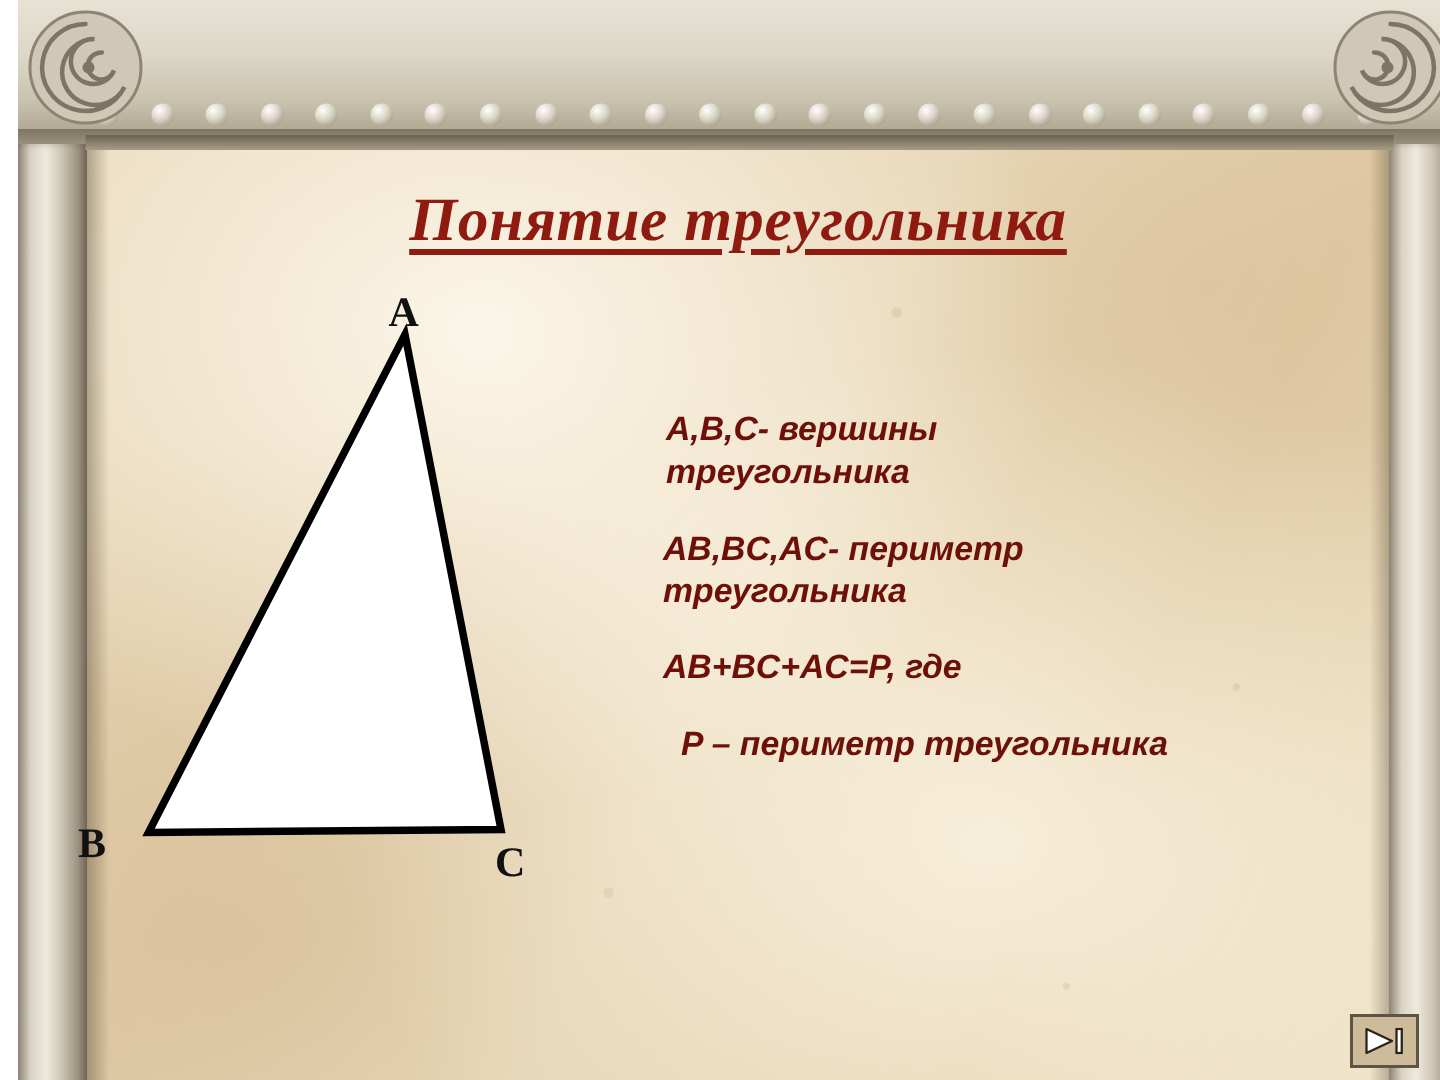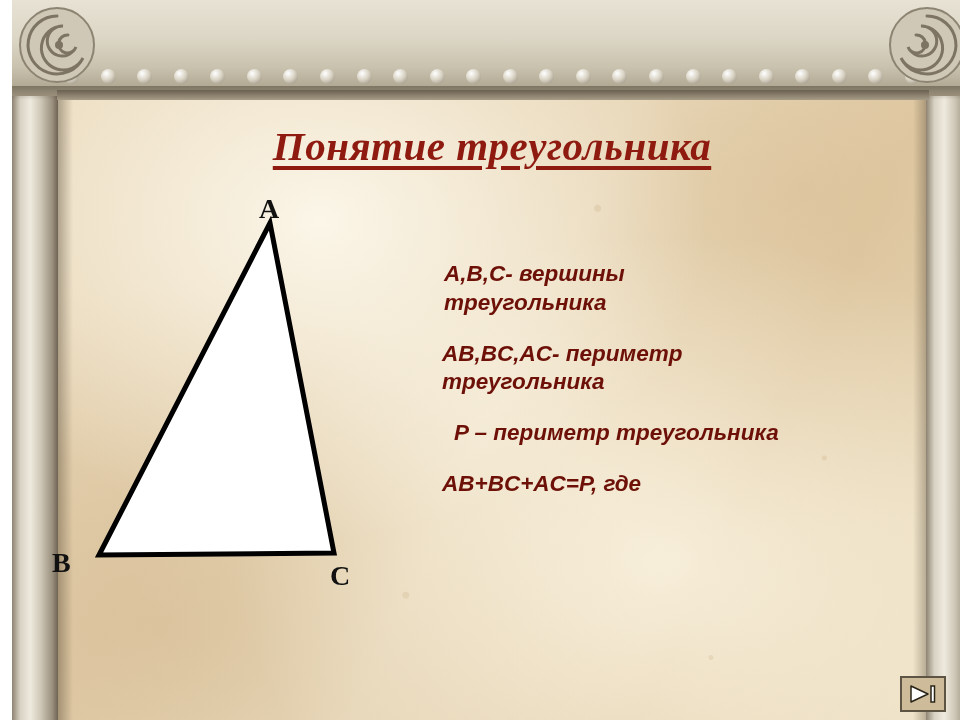--- a/index.html
+++ b/index.html
@@ -160,21 +160,21 @@
     color: #111111;
   }
   #label-A { left: 207px; top: -2px; }
   #label-B { left: 0px;   top: 352px; }
   #label-C { left: 278px; top: 365px; }
 
   
   #notes {
     position: absolute;
     left: 424px;
-    top: 260px;
+    top: 272px;
     width: 470px;
     color: #6d1008;
     font-family: "Liberation Sans", sans-serif;
     font-weight: bold;
     font-style: italic;
     font-size: 22.5px;
     line-height: 1.28;
   }
   .note { margin-bottom: 22px; }
   .note:last-child { margin-bottom: 0; }
@@ -267,25 +267,25 @@
 
   <div id="notes">
     <div class="note" id="note-0">
       <span>A,B,C- вершины</span>
       <span class="note-line2"> треугольника</span>
     </div>
     <div class="note" id="note-1">
       <span>AB,BC,AC- периметр</span>
       <span class="note-line2">треугольника</span>
     </div>
+    <div class="note" id="note-2">
+      <span>AB+BC+AC=P, где</span>
+    </div>
     <div class="note" id="note-3">
       <span> P – периметр треугольника</span>
-    </div>
-    <div class="note" id="note-2">
-      <span>AB+BC+AC=P, где</span>
     </div>
   </div>
 
   <div id="next-button">
     <svg width="28" height="18" viewBox="0 0 28 18">
       <polygon points="2,1 19,9 2,17" fill="#ffffff" stroke="#2a2418" stroke-width="1.5" stroke-linejoin="round"></polygon>
       <rect x="22" y="1" width="3.5" height="16" fill="#ffffff" stroke="#2a2418" stroke-width="1.5"></rect>
     </svg>
   </div>
 

